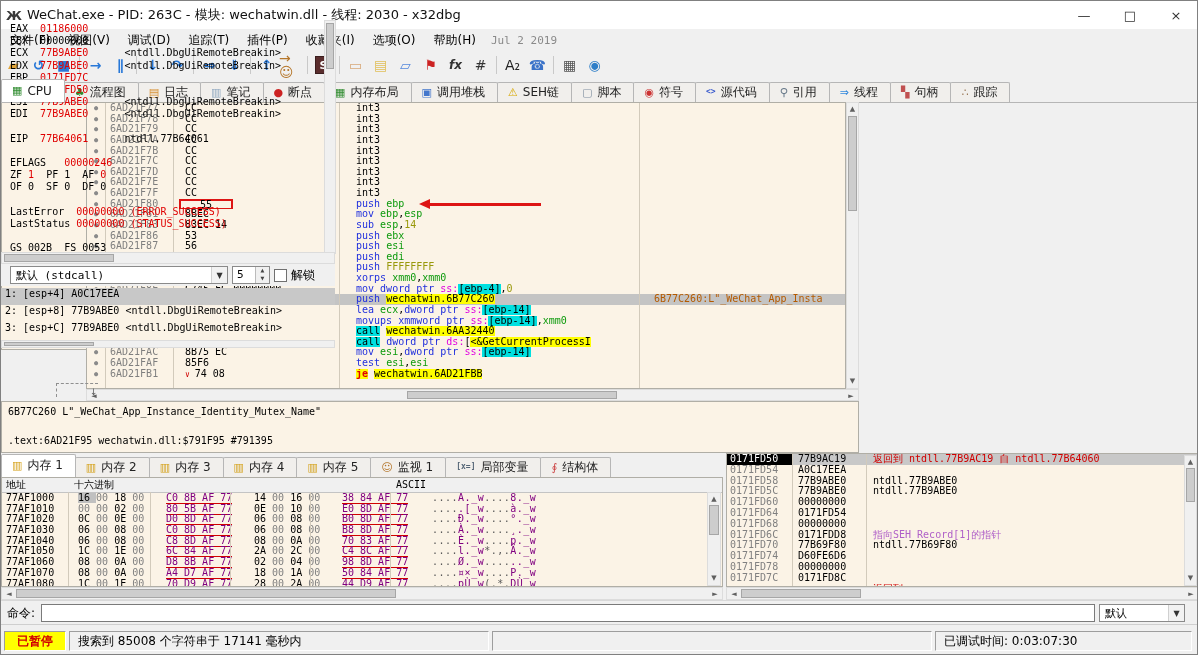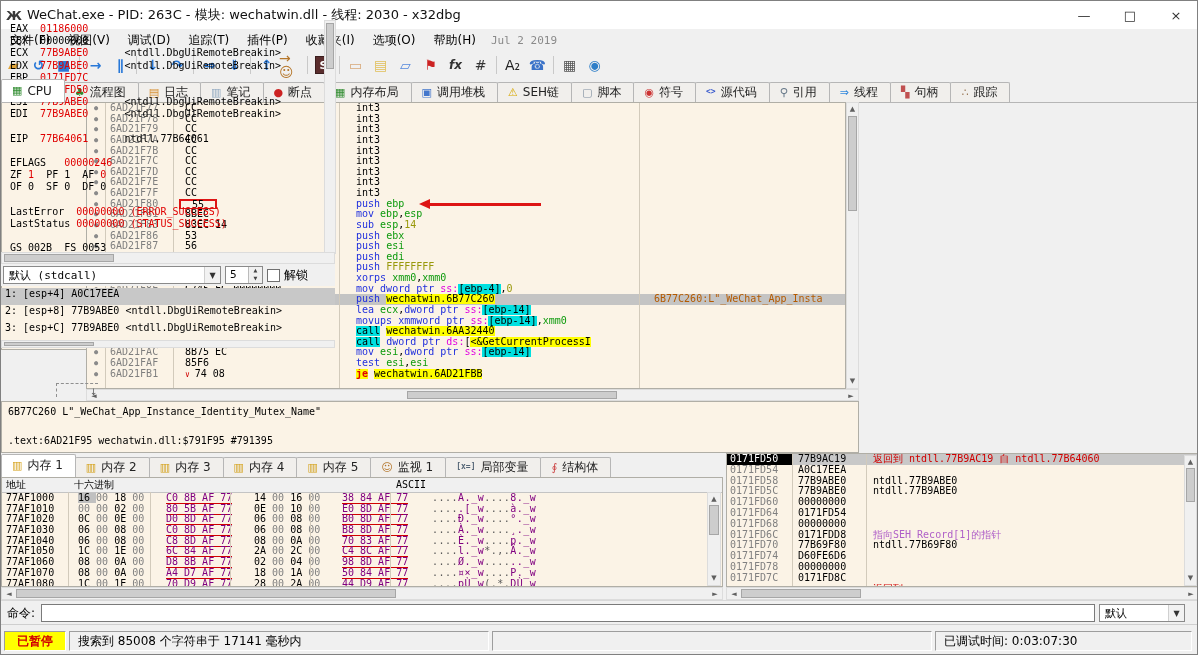--- a/index.html
+++ b/index.html
@@ -40,36 +40,36 @@
   .drow.sel .d-dot{background:#fbf3e6}
   .d-addr{width:66px;padding-left:5px;color:#7f7f7f}
   .drow.sel .d-addr{color:#000;font-weight:bold}
   .d-bytes{width:164px;padding-left:9px;overflow:hidden}
   .d-instr{width:298px;padding-left:7px;overflow:hidden}
   .d-cmt{flex:1;color:#b45a00;overflow:hidden}
   .tk-m{color:#2130dd}.tk-r{color:#0c9a0c}.tk-n{color:#98980a}.tk-s{color:#e000e0}.tk-p{color:#000}
   .tk-c{background:#00e0e0;color:#000}.tk-y{background:#ffff00;color:#000}.tk-j{background:#ffff00;color:#e00000;font-weight:bold}
   .u{border-bottom:1px solid #e00000}
   .pj{color:#d00000;font-size:8px}
-  .bbox{display:inline-block;box-sizing:border-box;width:38px;height:11px;line-height:8px;border:2px solid #dd1515;text-align:center;margin-left:-6px;vertical-align:top}
+  .bbox{display:inline-block;box-sizing:border-box;width:54px;height:11px;line-height:8px;border:2px solid #dd1515;text-align:center;margin-left:-6px;vertical-align:top}
   .red-arrow{position:absolute;left:342px;top:4px;width:112px;height:3px;background:#dd1515}
   .red-arrow:before{content:"";position:absolute;left:-10px;top:-4px;border-right:11px solid #dd1515;border-top:5.5px solid transparent;border-bottom:5.5px solid transparent}
   
   .sb{position:absolute;background:#f0f0f0;border:1px solid #dcdcdc;box-sizing:border-box}
   .sb-thumb{position:absolute;background:#cdcdcd;border:1px solid #a6a6a6;box-sizing:border-box}
   .sb-ar{position:absolute;color:#5f5f5f;font-size:7px;line-height:11px;width:100%;text-align:center}
   .sb-arh{position:absolute;color:#5f5f5f;font-size:7px;line-height:13px;height:100%;width:12px;text-align:center}
   
   #regs{left:862px;top:101px;width:336px;height:349px;background:#fbf3e6;border:1px solid #b0aea6;box-sizing:border-box}
   #regs-header{height:17px;line-height:16px;background:#f0f0f0;border-bottom:1px solid #c4c4c4;padding-left:8px;font-size:11px;color:#222}
   #reg-rows{position:relative;height:234px;overflow:hidden;padding-top:3px}
   .rrow{height:12.2px;line-height:12.2px;font-family:"DejaVu Sans Mono",monospace;font-size:10px;white-space:pre;padding-left:8px}
   .k{color:#000}.R{color:#e00000}
   .ku{color:#000;text-decoration:underline;text-decoration-color:#b8a000}
-  #callrow{position:absolute;left:0;top:263px;width:334px;height:22px;display:flex;align-items:center;gap:4px;padding:0 2px;box-sizing:border-box;background:#f0f0f0}
+  #callrow{position:absolute;left:0;top:263px;width:334px;height:22px;display:flex;align-items:center;gap:4px;padding:0 9px;box-sizing:border-box;background:#f0f0f0}
   .combo{background:#fff;border:1px solid #8a8a8a;height:18px;display:flex;align-items:center;box-sizing:border-box;font-size:11px}
   .combo .cv{flex:1;padding-left:5px;white-space:nowrap;overflow:hidden;font-family:"DejaVu Sans Mono",monospace}
   .combo .ca{width:15px;text-align:center;font-size:8px;color:#333;border-left:1px solid #d0d0d0;background:#f2f2f2;height:100%;line-height:17px}
   #callcombo{width:218px}
   #spin{width:38px;background:#fff;border:1px solid #8a8a8a;height:18px;box-sizing:border-box;display:flex}
   #spin .sv{flex:1;padding-left:4px;font-size:11px;line-height:16px;font-family:"DejaVu Sans Mono",monospace}
   #spin .sa{width:13px;display:flex;flex-direction:column;border-left:1px solid #bbb}
   #spin .sa span{flex:1;font-size:5px;text-align:center;color:#444;line-height:7px;background:#f0f0f0}
   #unlock{display:flex;align-items:center;gap:4px;font-size:12px}
   #unlock .cb{width:11px;height:11px;background:#fff;border:1px solid #707070;display:inline-block}

